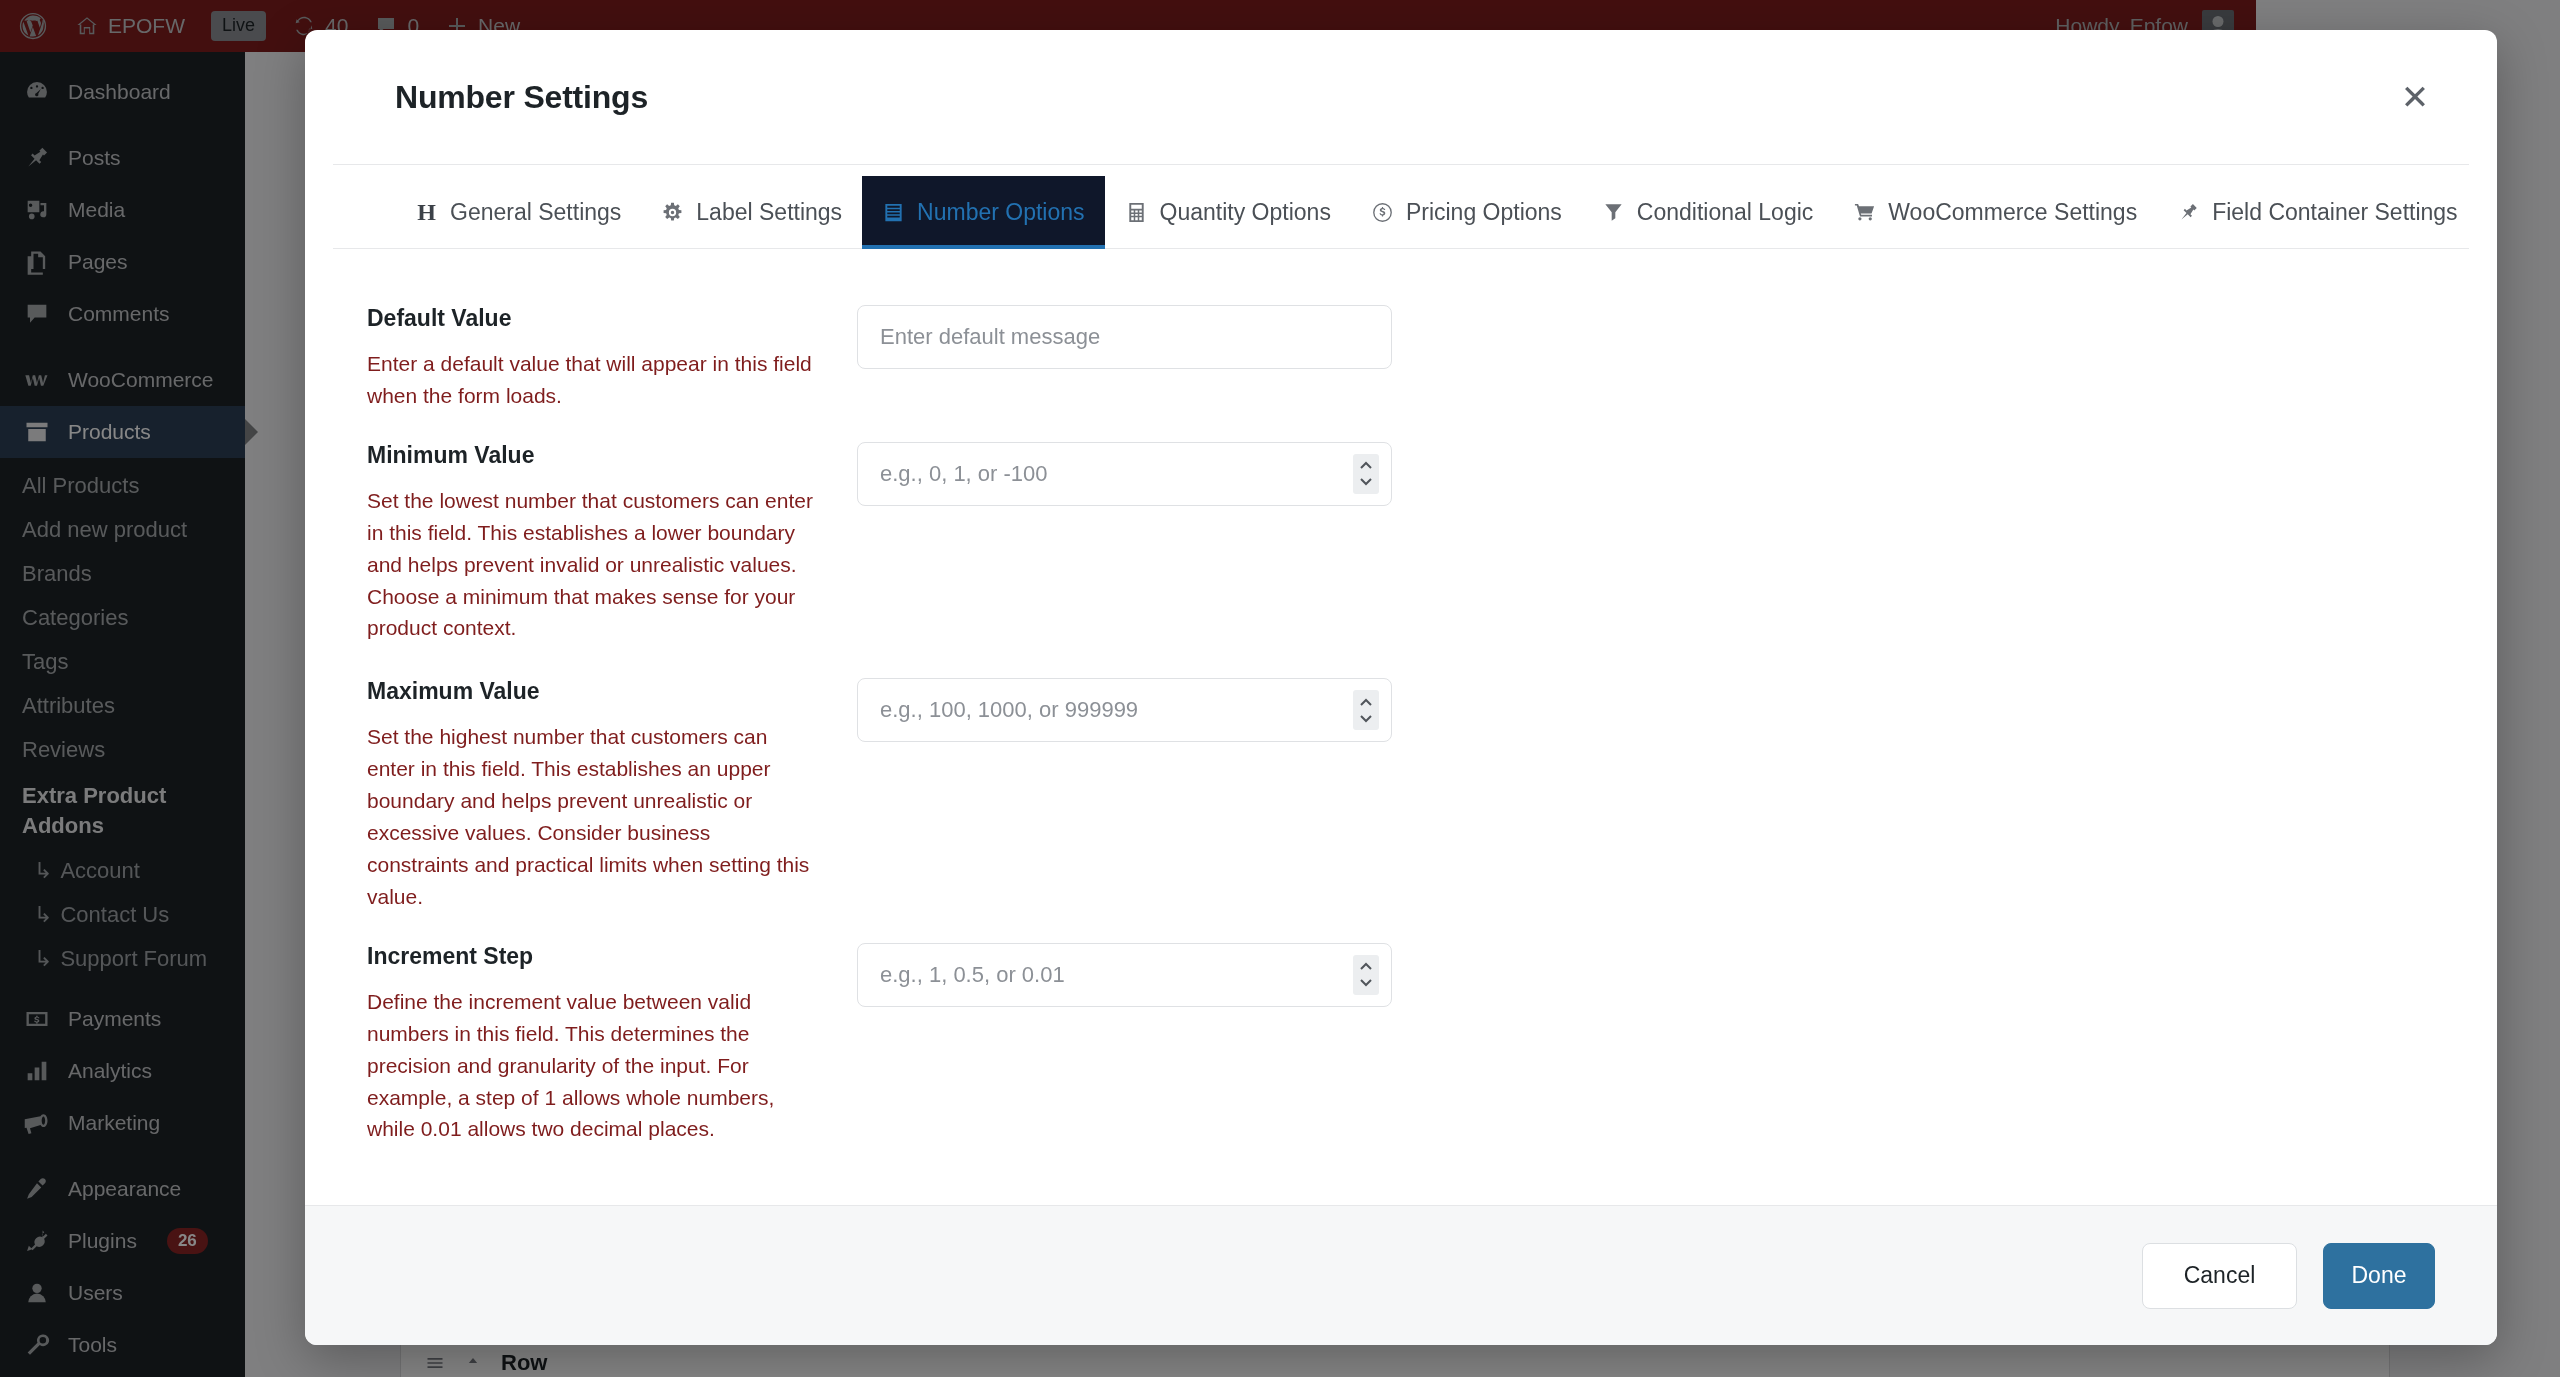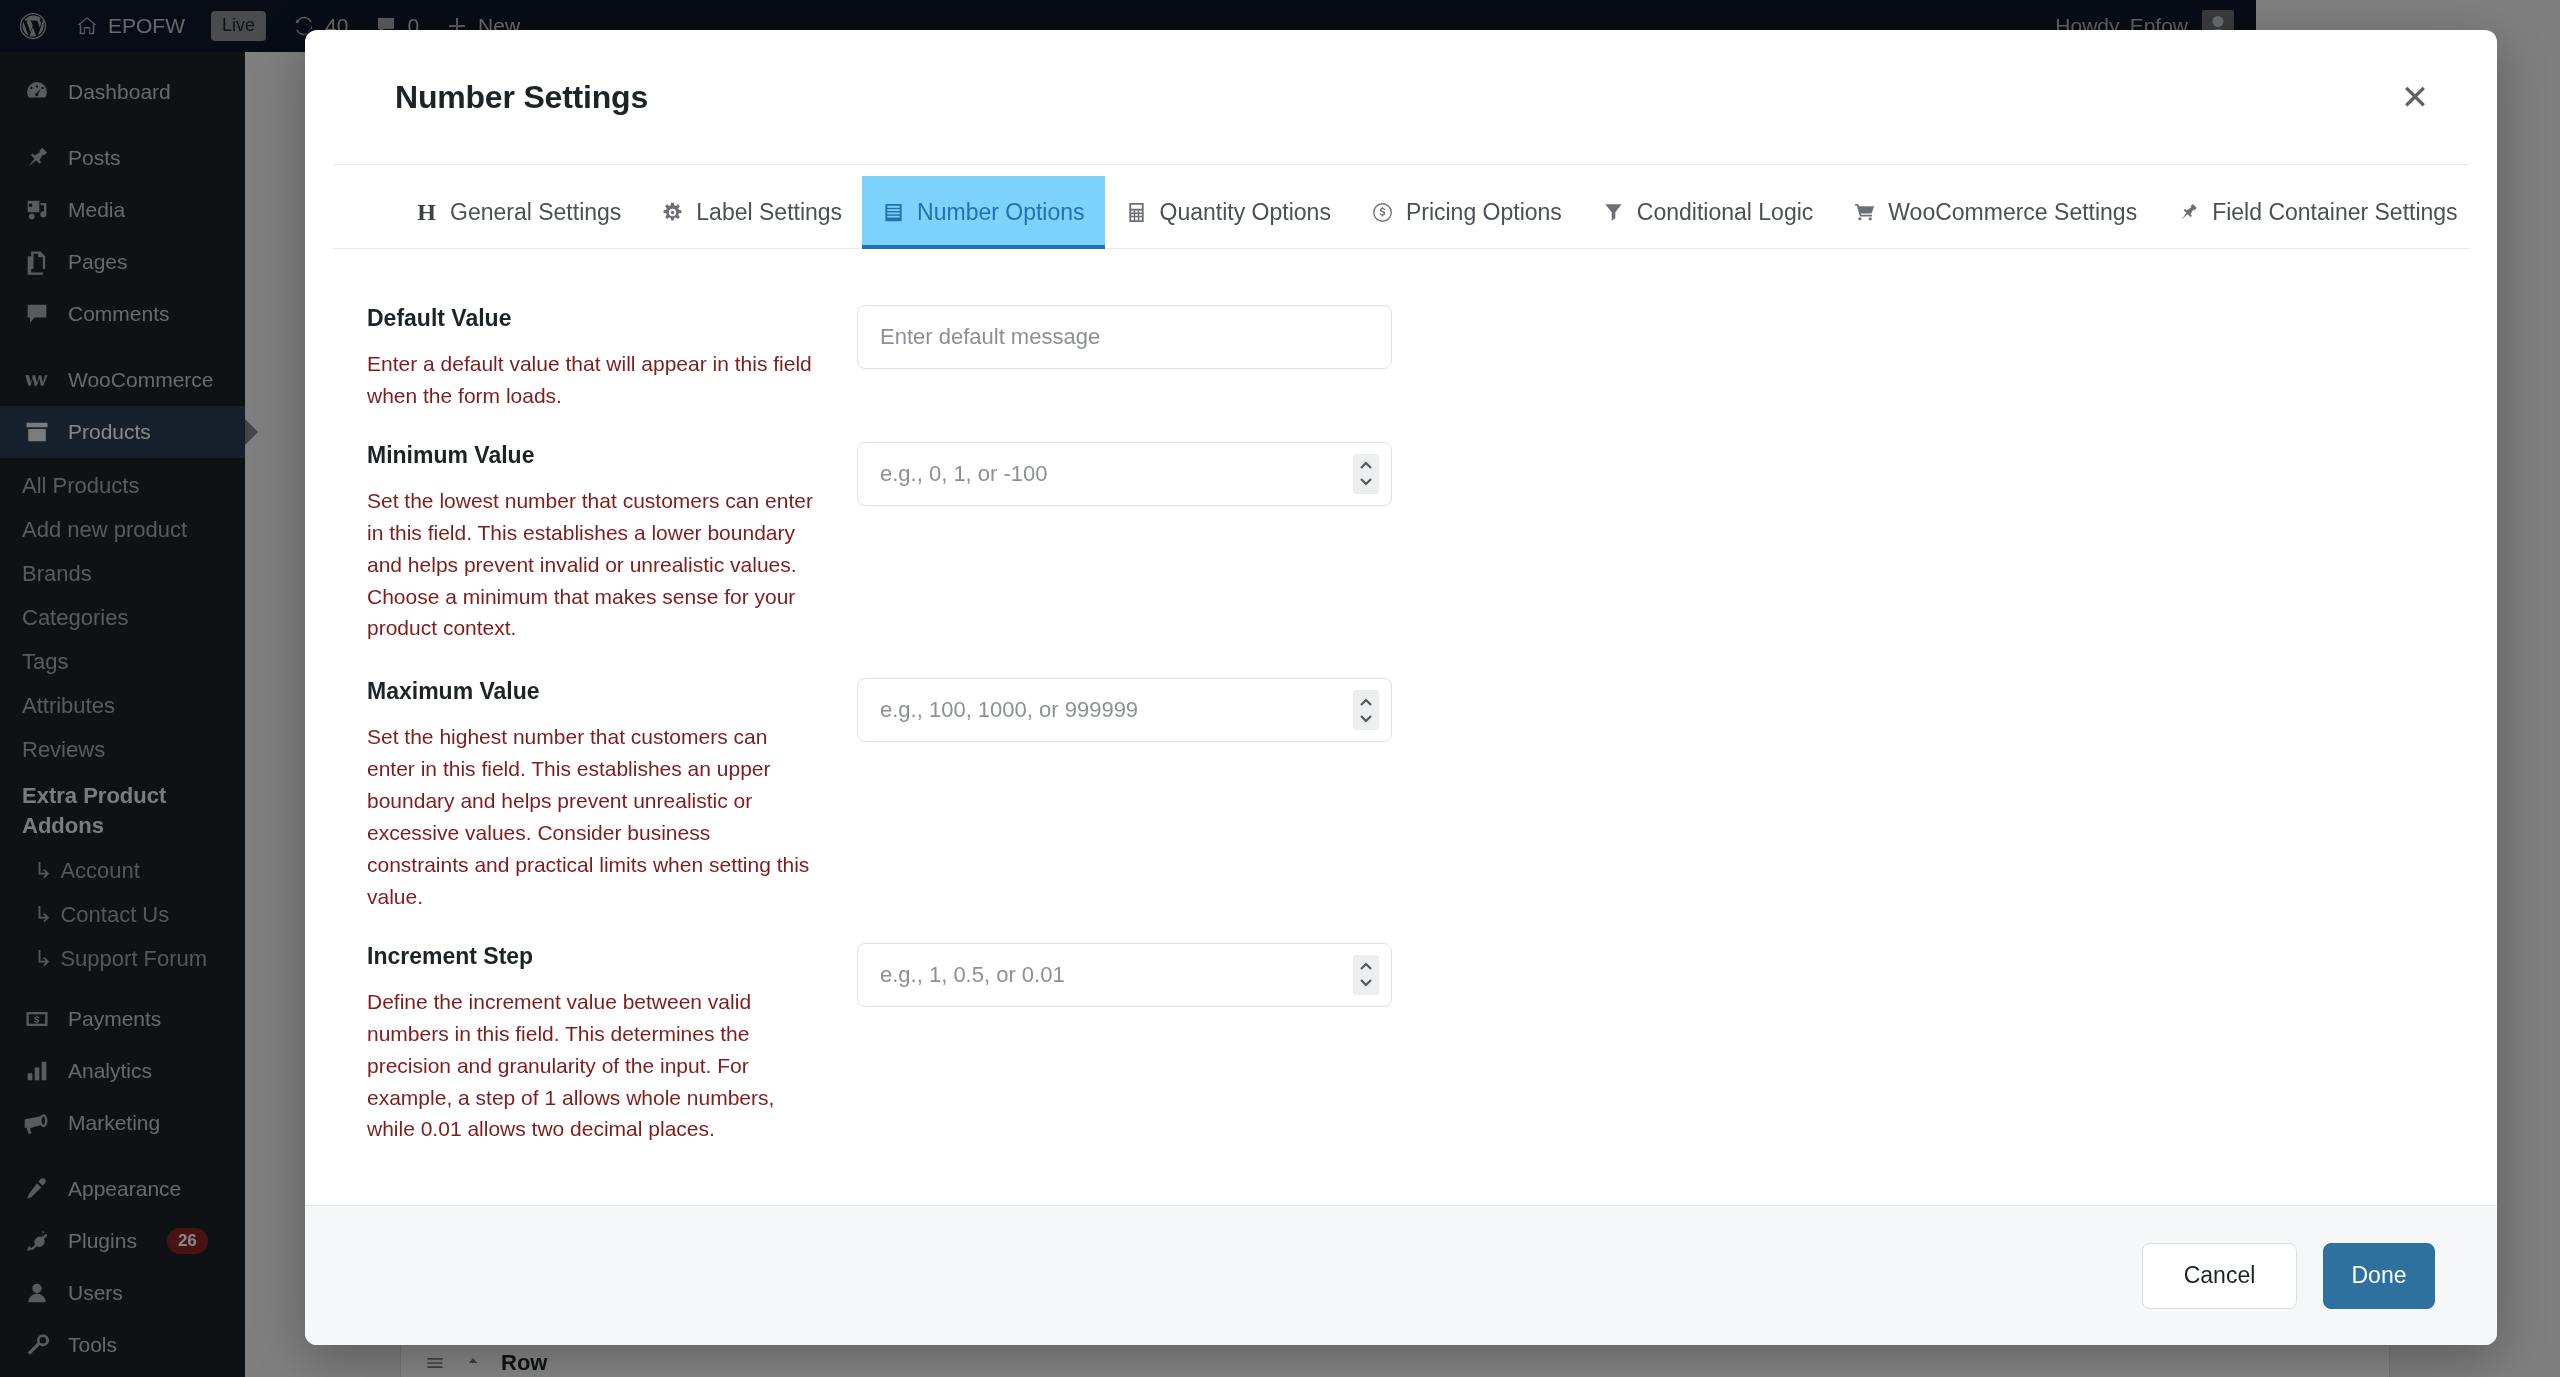--- a/index.html
+++ b/index.html
@@ -6,21 +6,21 @@
   html, body { width: 2560px; height: 1377px; overflow: hidden; }
   body {
     font-family: "Liberation Sans", sans-serif;
     background: #f0f0f1;
     position: relative;
   }
 
   
   #adminbar {
     position: absolute; top: 0; left: 0; width: 2256px; height: 52px;
-    background: #0f172a; color: #c3c4c7; z-index: 30;
+    background: #7f1d1d; color: #c3c4c7; z-index: 30;
     display: flex; align-items: center;
   }
   #adminbar .ab-group { display: flex; align-items: center; height: 52px; }
   #adminbar .ab-item {
     display: flex; align-items: center; height: 52px; padding: 0 13px;
     font-size: 21px; color: #c3c4c7; gap: 9px; white-space: nowrap;
   }
   #adminbar .ab-item.wplogo { padding: 0 14px 0 18px; }
   .wp-glyph { width: 30px; height: 30px; display: block; fill: #a7aaad; }
   .ab-icon-svg { width: 24px; height: 24px; fill: #a7aaad; display: block; }
@@ -128,21 +128,21 @@
     padding: 0 62px; border-bottom: 1px solid #e7e8ea; margin: 0 28px;
     width: calc(100% - 56px);
   }
   .tab {
     display: flex; align-items: center; gap: 12px;
     height: 72px; padding: 0 20px; font-size: 23px; color: #4b5056;
     cursor: pointer; position: relative; white-space: nowrap;
   }
   .tab .tico { width: 23px; height: 23px; display:flex; align-items:center; justify-content:center; }
   .tab .tico svg { width: 23px; height: 23px; fill: #6c7076; display:block; }
-  .tab.active { color: #2271b1; background: #7dd3fc; }
+  .tab.active { color: #2271b1; background: #0f172a; }
   .tab.active .tico svg { fill: #2271b1; }
   .tab.active:after {
     content:""; position: absolute; left: 0; right: 0; bottom: -1px;
     height: 4px; background: #2271b1;
   }
   .tab .tico .hglyph { font-size: 24px; font-weight: 700; color: #3c4148; font-family: "Liberation Serif", serif; }
 
   
   .modal-body { flex: 1 1 auto; padding: 56px 62px 0 62px; overflow: hidden; }
   .field-row { display: flex; align-items: flex-start; }

